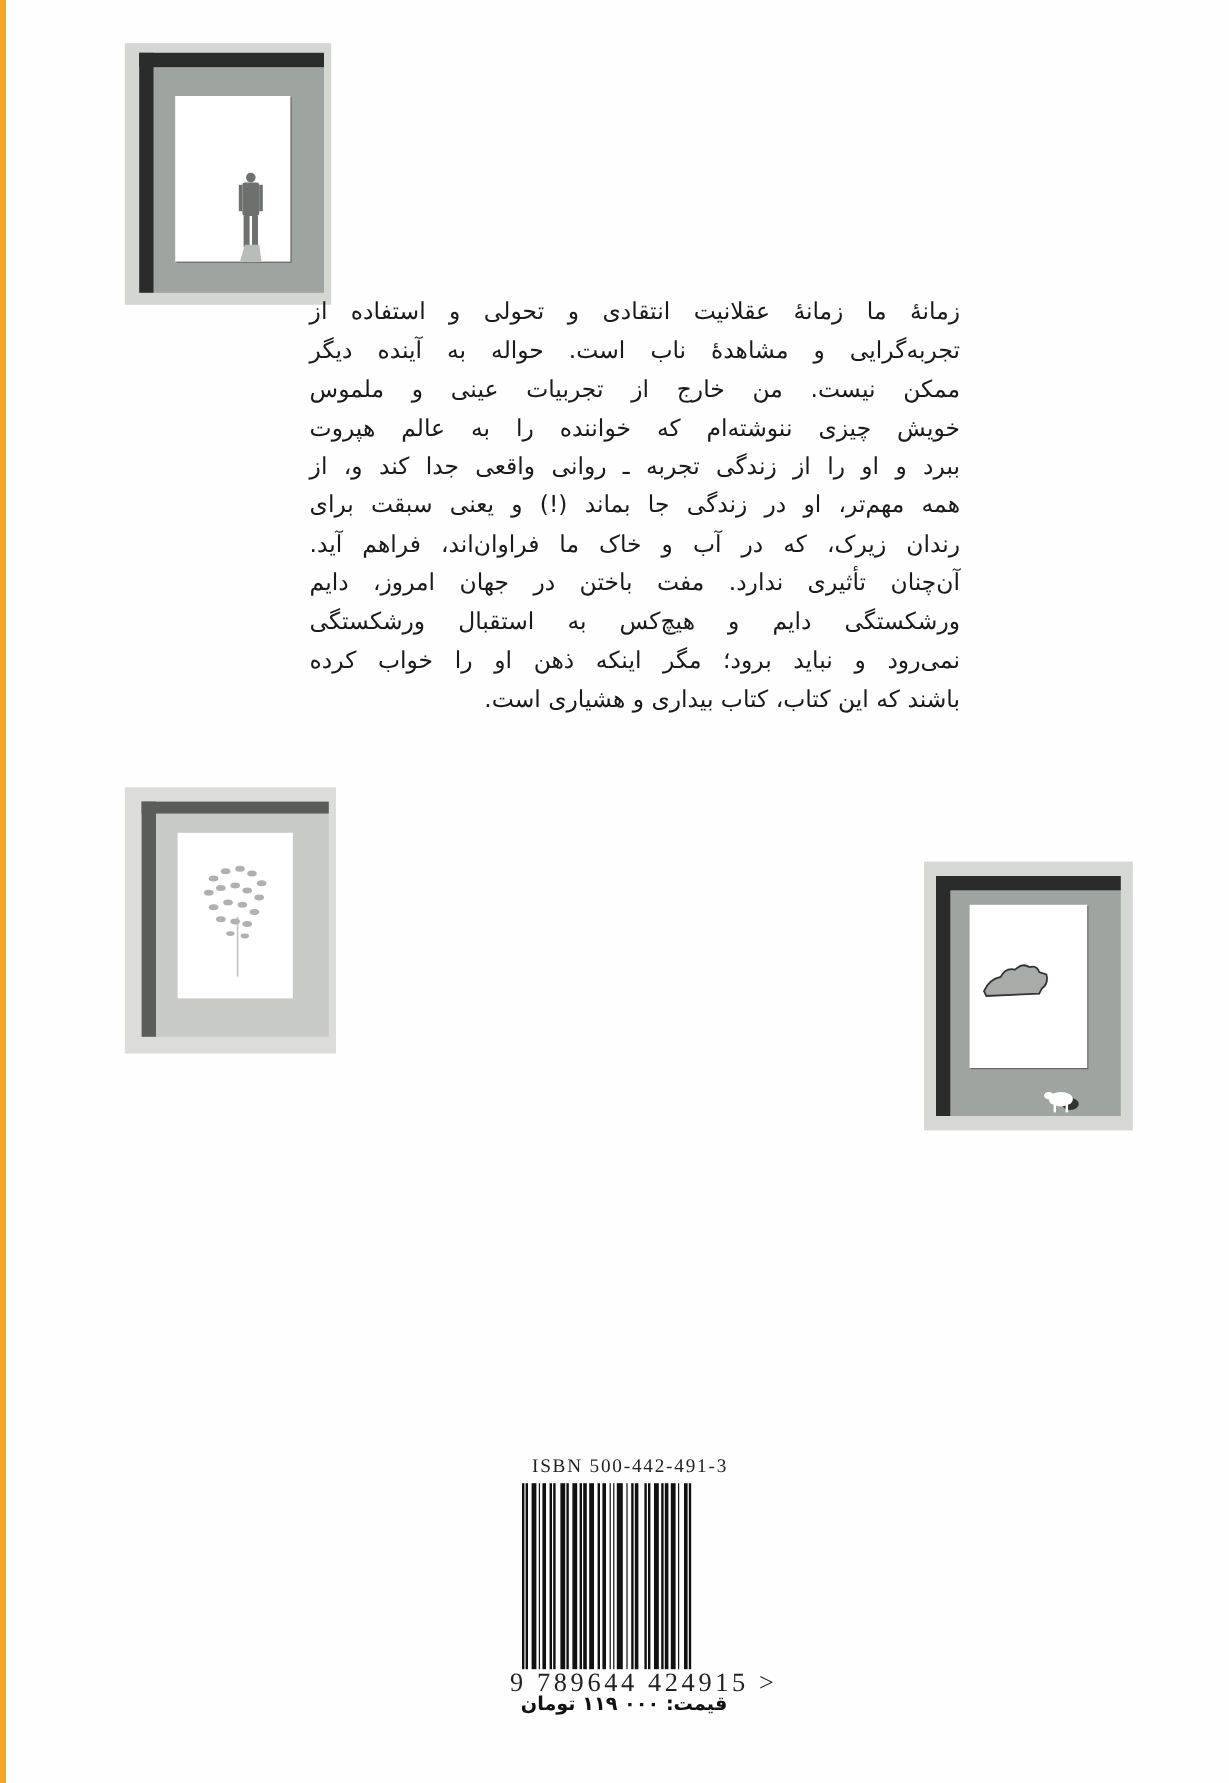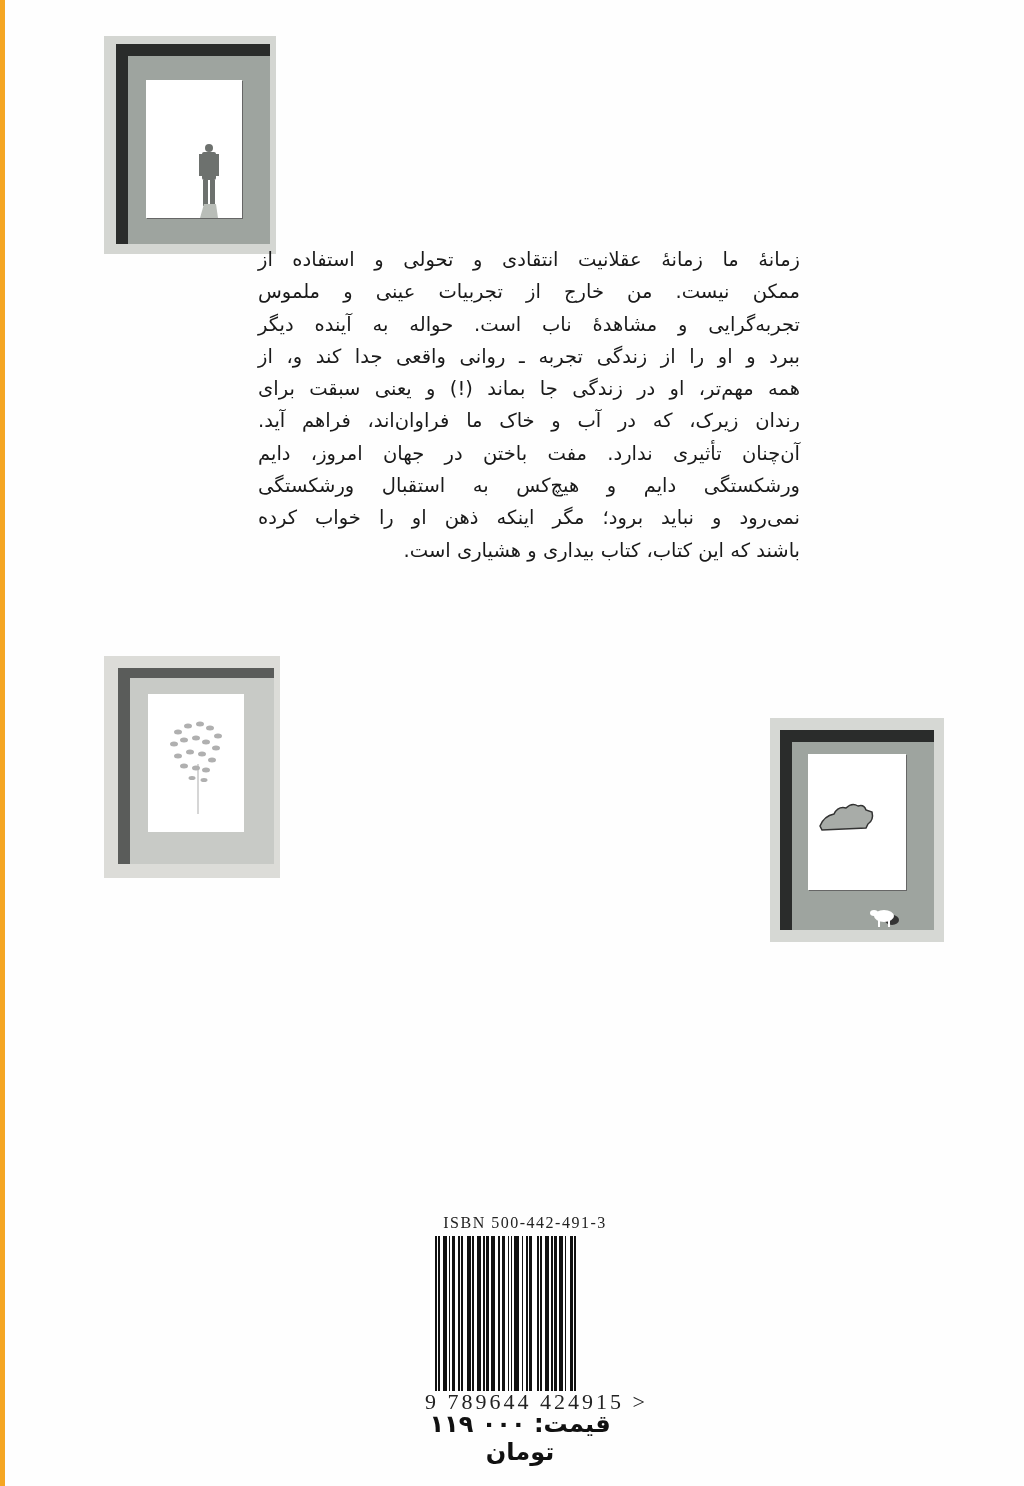--- a/index.html
+++ b/index.html
@@ -73,21 +73,21 @@
     .bar { background: #111; height: 100%; }
     .gap { height: 100%; }
     .ean-digits {
       font-family: "Liberation Serif", serif; font-size: 22px; color: #222;
       letter-spacing: 3px; white-space: nowrap; margin-top: -2px;
     }
     .price {
       position: absolute; left: 400px; top: 1410px; width: 240px;
       direction: rtl; text-align: center;
       font-family: "DejaVu Sans", sans-serif; font-weight: bold;
-      font-size: 24px; color: #111;
+      font-size: 16px; color: #111;
     }
   </style>
 </head>
 <body>
 
 <div class="spine-strip"></div>
 
 <div class="frame" id="frame1">
   <div class="mat"></div>
   <div class="shadow-top"></div>
@@ -150,22 +150,23 @@
     <ellipse cx="22" cy="16" rx="7" ry="5" fill="#333"></ellipse>
     <ellipse cx="14" cy="12" rx="10" ry="6" fill="#ffffff"></ellipse>
     <ellipse cx="4" cy="9" rx="4" ry="3" fill="#ffffff"></ellipse>
     <rect x="8" y="16" width="2" height="7" fill="#ffffff"></rect>
     <rect x="18" y="16" width="2" height="7" fill="#ffffff"></rect>
   </svg>
 </div>
 
 <div class="body-text">
   <span class="line">زمانهٔ ما زمانهٔ عقلانیت انتقادی و تحولی و استفاده از</span>
+  <span class="line">تجربه‌گرایی و مشاهدهٔ ناب است. حواله به آینده دیگر</span>
   <span class="line">ممکن نیست. من خارج از تجربیات عینی و ملموس</span>
-  <span class="line">تجربه‌گرایی و مشاهدهٔ ناب است. حواله به آینده دیگر</span>
+  <span class="line">خویش چیزی ننوشته‌ام که خواننده را به عالم هپروت</span>
   <span class="line">ببرد و او را از زندگی تجربه ـ روانی واقعی جدا کند و، از</span>
   <span class="line">همه مهم‌تر، او در زندگی جا بماند (!) و یعنی سبقت برای</span>
   <span class="line">رندان زیرک، که در آب و خاک ما فراوان‌اند، فراهم آید.</span>
   <span class="line">آن‌چنان تأثیری ندارد. مفت باختن در جهان امروز، دایم</span>
   <span class="line">ورشکستگی دایم و هیچ‌کس به استقبال ورشکستگی</span>
   <span class="line">نمی‌رود و نباید برود؛ مگر اینکه ذهن او را خواب کرده</span>
   <span class="line last">باشند که این کتاب، کتاب بیداری و هشیاری است.</span>
 </div>
 
 <div class="barcode-block">

